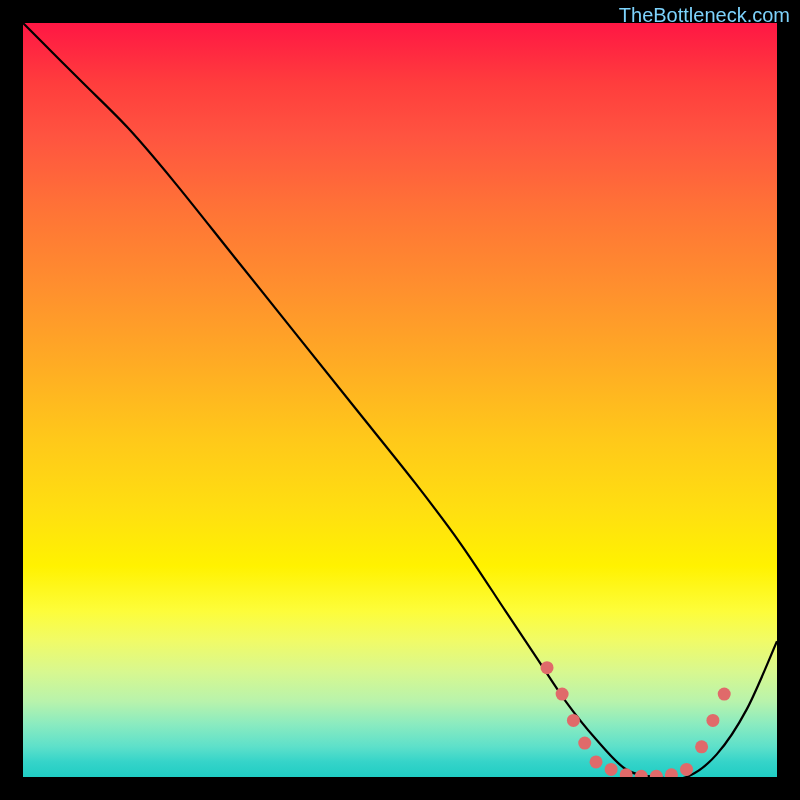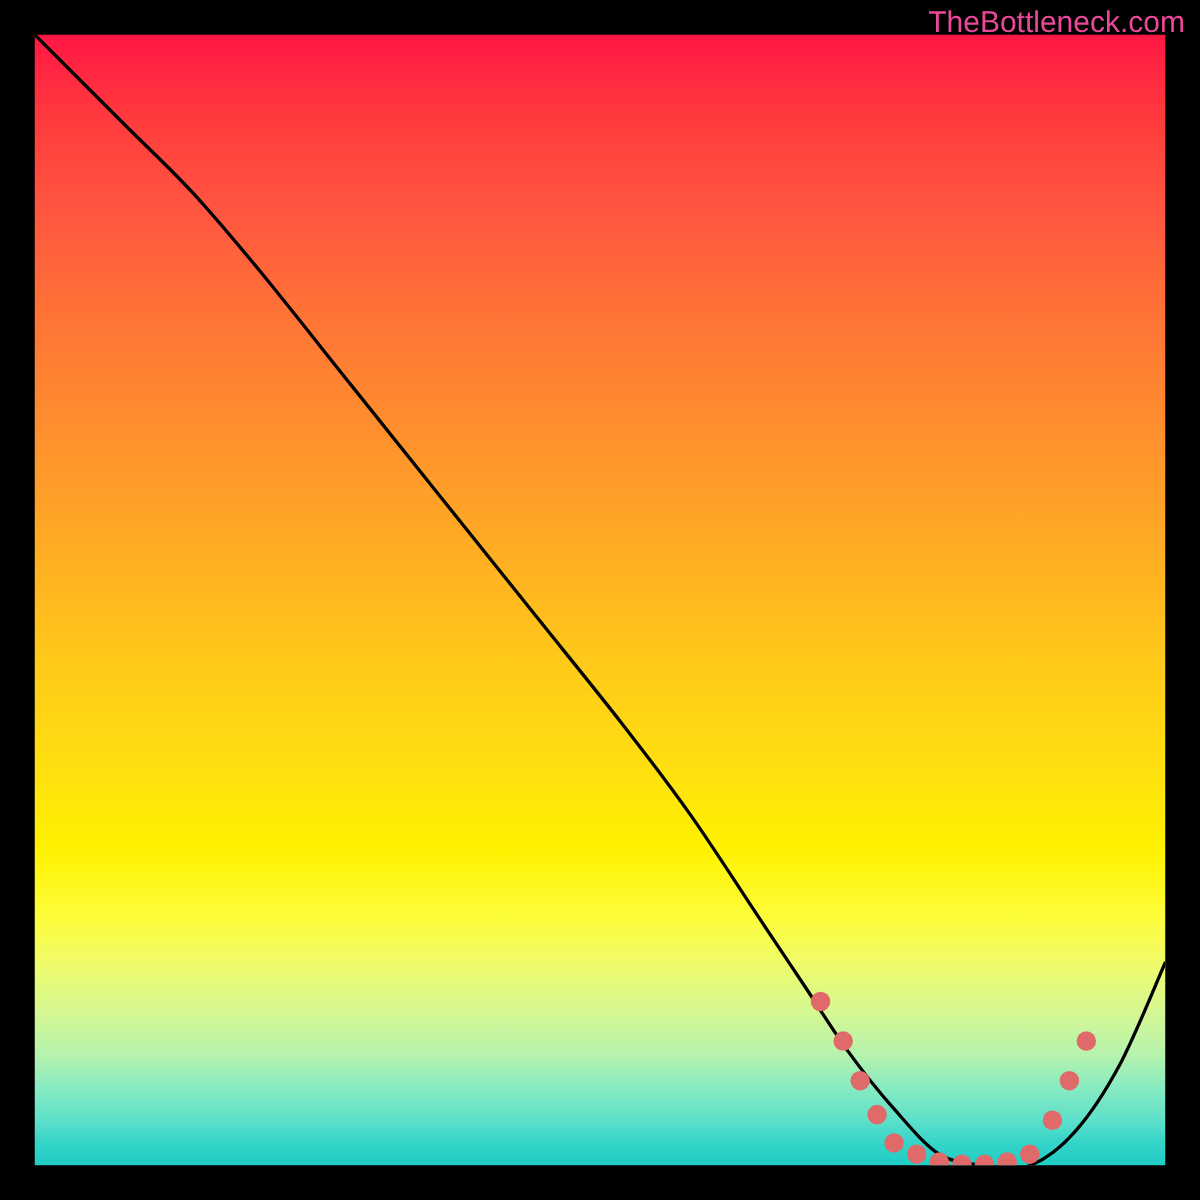--- a/index.html
+++ b/index.html
@@ -7,21 +7,21 @@
     width: 800px;
     height: 800px;
     background: #000;
     position: relative;
     font-family: Arial, sans-serif;
   }
   .watermark {
     position: absolute;
     top: 4px;
     right: 10px;
-    color: #ec4899;
+    color: #7dd3fc;
     font-size: 20px;
     font-weight: 500;
     z-index: 10;
   }
   .plot-area {
     position: absolute;
     left: 23px;
     top: 23px;
     width: 754px;
     height: 754px;

